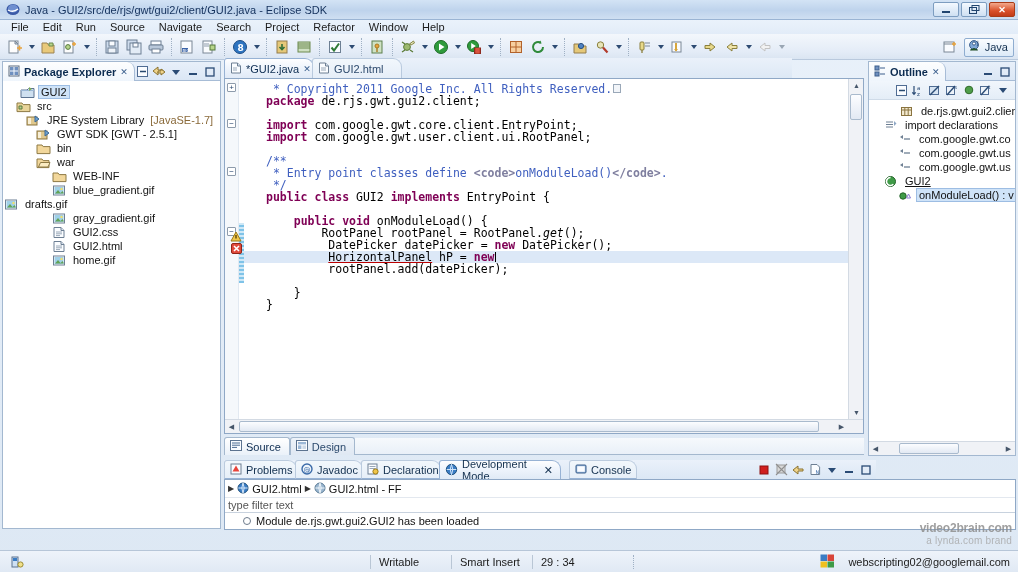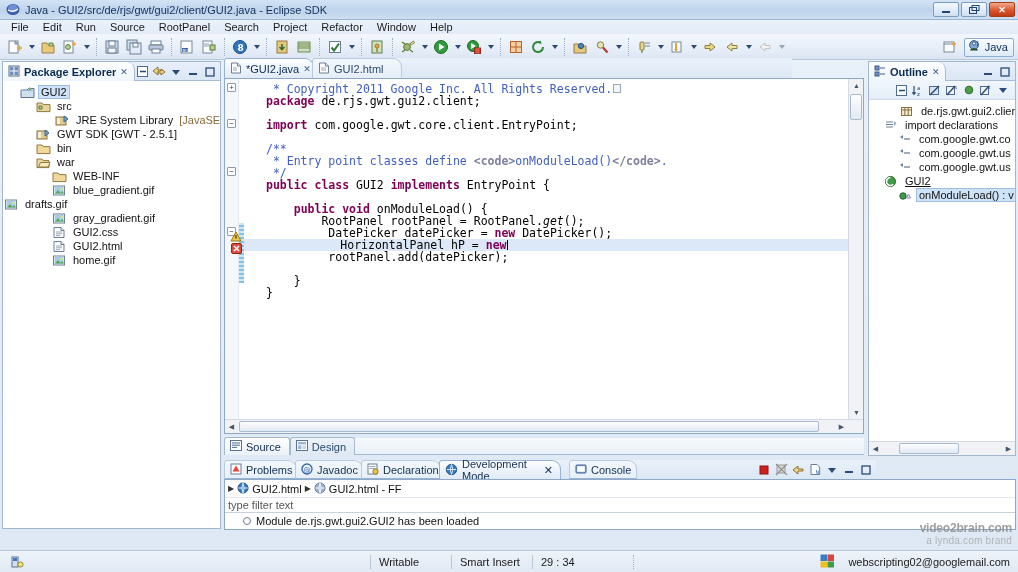--- a/index.html
+++ b/index.html
@@ -184,21 +184,21 @@
     font-family: "DejaVu Sans Mono", monospace;
     font-size: 11.5px; line-height: 12px; padding-top: 4px;
     overflow: hidden; background: #fff;
   }
   .cl { height: 12px; white-space: pre; padding-left: 22px; }
   .cl.hl { background: #dce8f7; }
   .kw { color: #7f0055; font-weight: bold; }
   .cm { color: #3f5fbf; }
   .cmtag { color: #7f7f9f; font-weight: bold; }
   .it { font-style: italic; }
-  .und { text-decoration-style: solid; text-decoration-color: #b00; margin-left: 12px; }
+  .und { text-decoration: underline; text-decoration-style: solid; text-decoration-color: #b00; }
   .caret {
     display: inline-block; width: 1px; height: 10px; background: #000;
     vertical-align: -1px;
   }
   .annruler {
     width: 15px; flex: 0 0 15px; background: #f3f5f8;
     border-left: 1px solid #dfe5ec; position: relative;
   }
   .annmark { position: absolute; left: 3px; width: 9px; height: 8px; }
   .vscroll {
@@ -363,21 +363,21 @@
         <span>✕</span>
       </div>
     </div>
   </div>
 
   <div class="menubar">
     <div class="menuitem">File</div>
     <div class="menuitem">Edit</div>
     <div class="menuitem">Run</div>
     <div class="menuitem">Source</div>
-    <div class="menuitem">RootPanel</div>
+    <div class="menuitem">Navigate</div>
     <div class="menuitem">Search</div>
     <div class="menuitem">Project</div>
     <div class="menuitem">Refactor</div>
     <div class="menuitem">Window</div>
     <div class="menuitem">Help</div>
   </div>
 
   <div class="toolbar">
 
     <div class="tbtn">
@@ -646,30 +646,30 @@
       <div class="trow selected" style="padding-left:16px">
         <span class="ticon">
           <svg width="15" height="13">
             <path d="M1 4 h6 l1.5 -1.5 H14 v9 H1z" fill="#cfe0f0" stroke="#5c7390"></path>
             <path d="M1 4 h13 v1 H1z" fill="#9bb7d6"></path>
             <path d="M9 1 l3 2 -3 2z" fill="#7fae5a"></path>
           </svg>
         </span>
         <span class="tlabel">GUI2</span>
       </div>
-      <div class="trow" style="padding-left:32px">
+      <div class="trow" style="padding-left:12px">
         <span class="ticon">
           <svg width="15" height="13">
             <path d="M1 3 h5 l1.2 1.6 H14 v7 H1z" fill="#e8d49a" stroke="#8e7a45"></path>
             <path d="M3 6 h3 v3 h-3z" fill="#b6d08c" stroke="#5d7a3f"></path>
           </svg>
         </span>
         <span class="tlabel">src</span>
       </div>
-      <div class="trow" style="padding-left:51px">
+      <div class="trow" style="padding-left:22px">
         <span class="ticon">
           <svg width="15" height="13">
             <rect x="1" y="3" width="10" height="8" fill="#e0c88e" stroke="#8a7440"></rect>
             <rect x="2" y="4" width="3" height="6" fill="#f7efd7"></rect>
             <path d="M9 2 l4 3 -4 3z" fill="#6fa2d2" stroke="#3b6896"></path>
           </svg>
         </span>
         <span class="tlabel">JRE System Library</span>
         <span class="tsub">[JavaSE-1.7]</span>
       </div>
@@ -823,20 +823,21 @@
             <path d="M6 4 v3.5" stroke="#5a4508" stroke-width="1.4"></path>
           </svg>
         </div>
       </div>
 
       <div class="codearea">
         <div class="cl"><span class="cm"> * Copyright 2011 Google Inc. All Rights Reserved.</span><span style="display:inline-block;width:8px;height:9px;border:1px solid #9aa8b8;background:#f2f5f9;vertical-align:0px;margin-left:1px;"></span></div>
         <div class="cl"><span class="kw">package</span><span> de.rjs.gwt.gui2.client;</span></div>
         <div class="cl"> </div>
         <div class="cl"><span class="kw">import</span><span> com.google.gwt.core.client.EntryPoint;</span></div>
+        <div class="cl"><span class="kw">import</span><span> com.google.gwt.user.client.ui.RootPanel;</span></div>
         <div class="cl"> </div>
         <div class="cl"><span class="cm">/**</span></div>
         <div class="cl"><span class="cm"> * Entry point classes define </span><span class="cmtag">&lt;code&gt;</span><span class="cm">onModuleLoad()</span><span class="cmtag">&lt;/code&gt;</span><span class="cm">.</span></div>
         <div class="cl"><span class="cm"> */</span></div>
         <div class="cl"><span class="kw">public class</span><span> GUI2 </span><span class="kw">implements</span><span> EntryPoint {</span></div>
         <div class="cl"> </div>
         <div class="cl"><span>    </span><span class="kw">public void</span><span> onModuleLoad() {</span></div>
         <div class="cl"><span>        RootPanel rootPanel = RootPanel.</span><span class="it">get</span><span>();</span></div>
         <div class="cl"><span>         DatePicker datePicker = </span><span class="kw">new</span><span> DatePicker();</span></div>
         <div class="cl hl"><span>         </span><span class="und">HorizontalPanel</span><span> hP = </span><span class="kw">new</span><span class="caret"></span></div>

